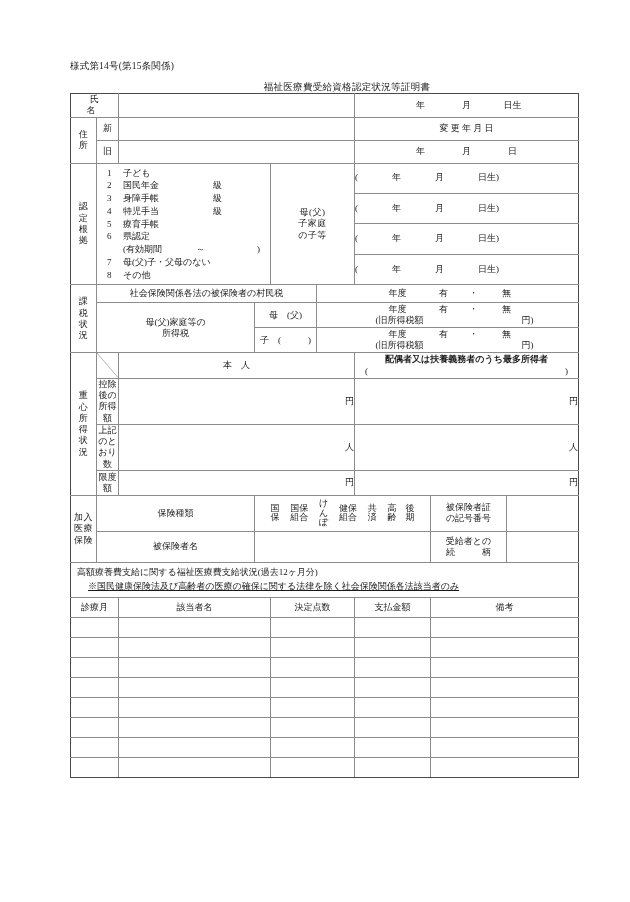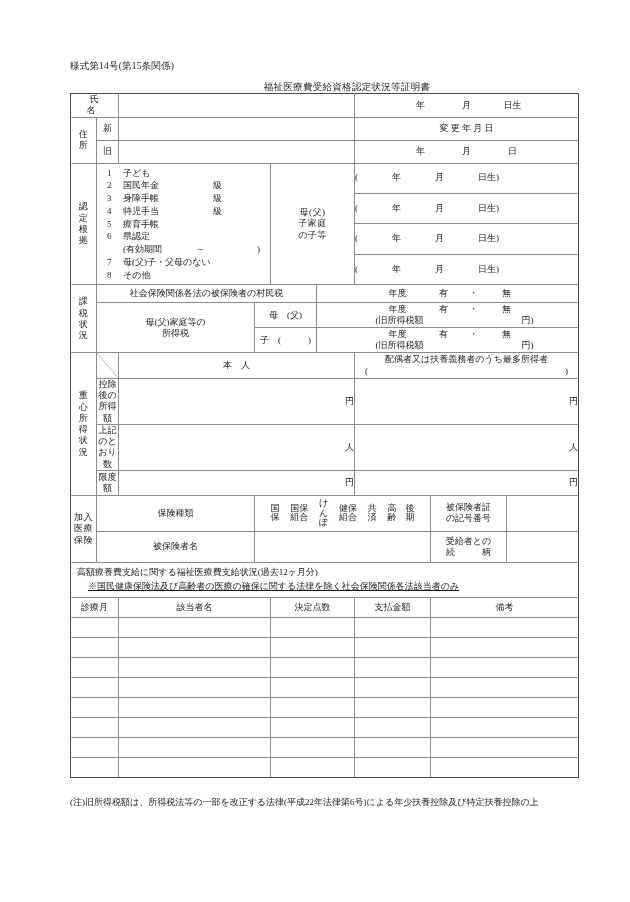--- a/index.html
+++ b/index.html
@@ -463,21 +463,21 @@
       </td>
       <td style="height:24px; padding:0">
         <div class="diag">
           <svg viewBox="0 0 62 24" preserveAspectRatio="none" aria-hidden="true">
             <line x1="0" y1="0" x2="62" y2="24" stroke="#7a7a7a" stroke-width="0.8"></line>
           </svg>
         </div>
       </td>
       <td class="c" colspan="4">本　人</td>
       <td class="c outer-r" colspan="5">
-        <div style="padding:1px 0 0 0;">配偶者又は扶養義務者のうち最多所得者</div>
+        <div style="padding:1px 0 0 0;font-weight:bold;">配偶者又は扶養義務者のうち最多所得者</div>
         <div style="display:flex; justify-content:space-between; padding:0 10px 1px 10px;">
           <span>(</span>
           <span>)</span>
         </div>
       </td>
     </tr>
 
     <tr>
       <td class="twoline" style="height:26px">
         <span>控除後の</span>
@@ -626,16 +626,15 @@
       <td class="outer-b" colspan="2"></td>
       <td class="outer-b" colspan="2"></td>
       <td class="outer-r outer-b" colspan="3"></td>
     </tr>
 
   </tbody>
     </table>
 
 
   <div class="footnote">
-    <div>(注)旧所得税額は、所得税法等の一部を改正する法律(平成22年法律第6号)による年少扶養控除及び特定扶養控除の上</div>
   </div>
 
 </div>
 
 </body></html>

